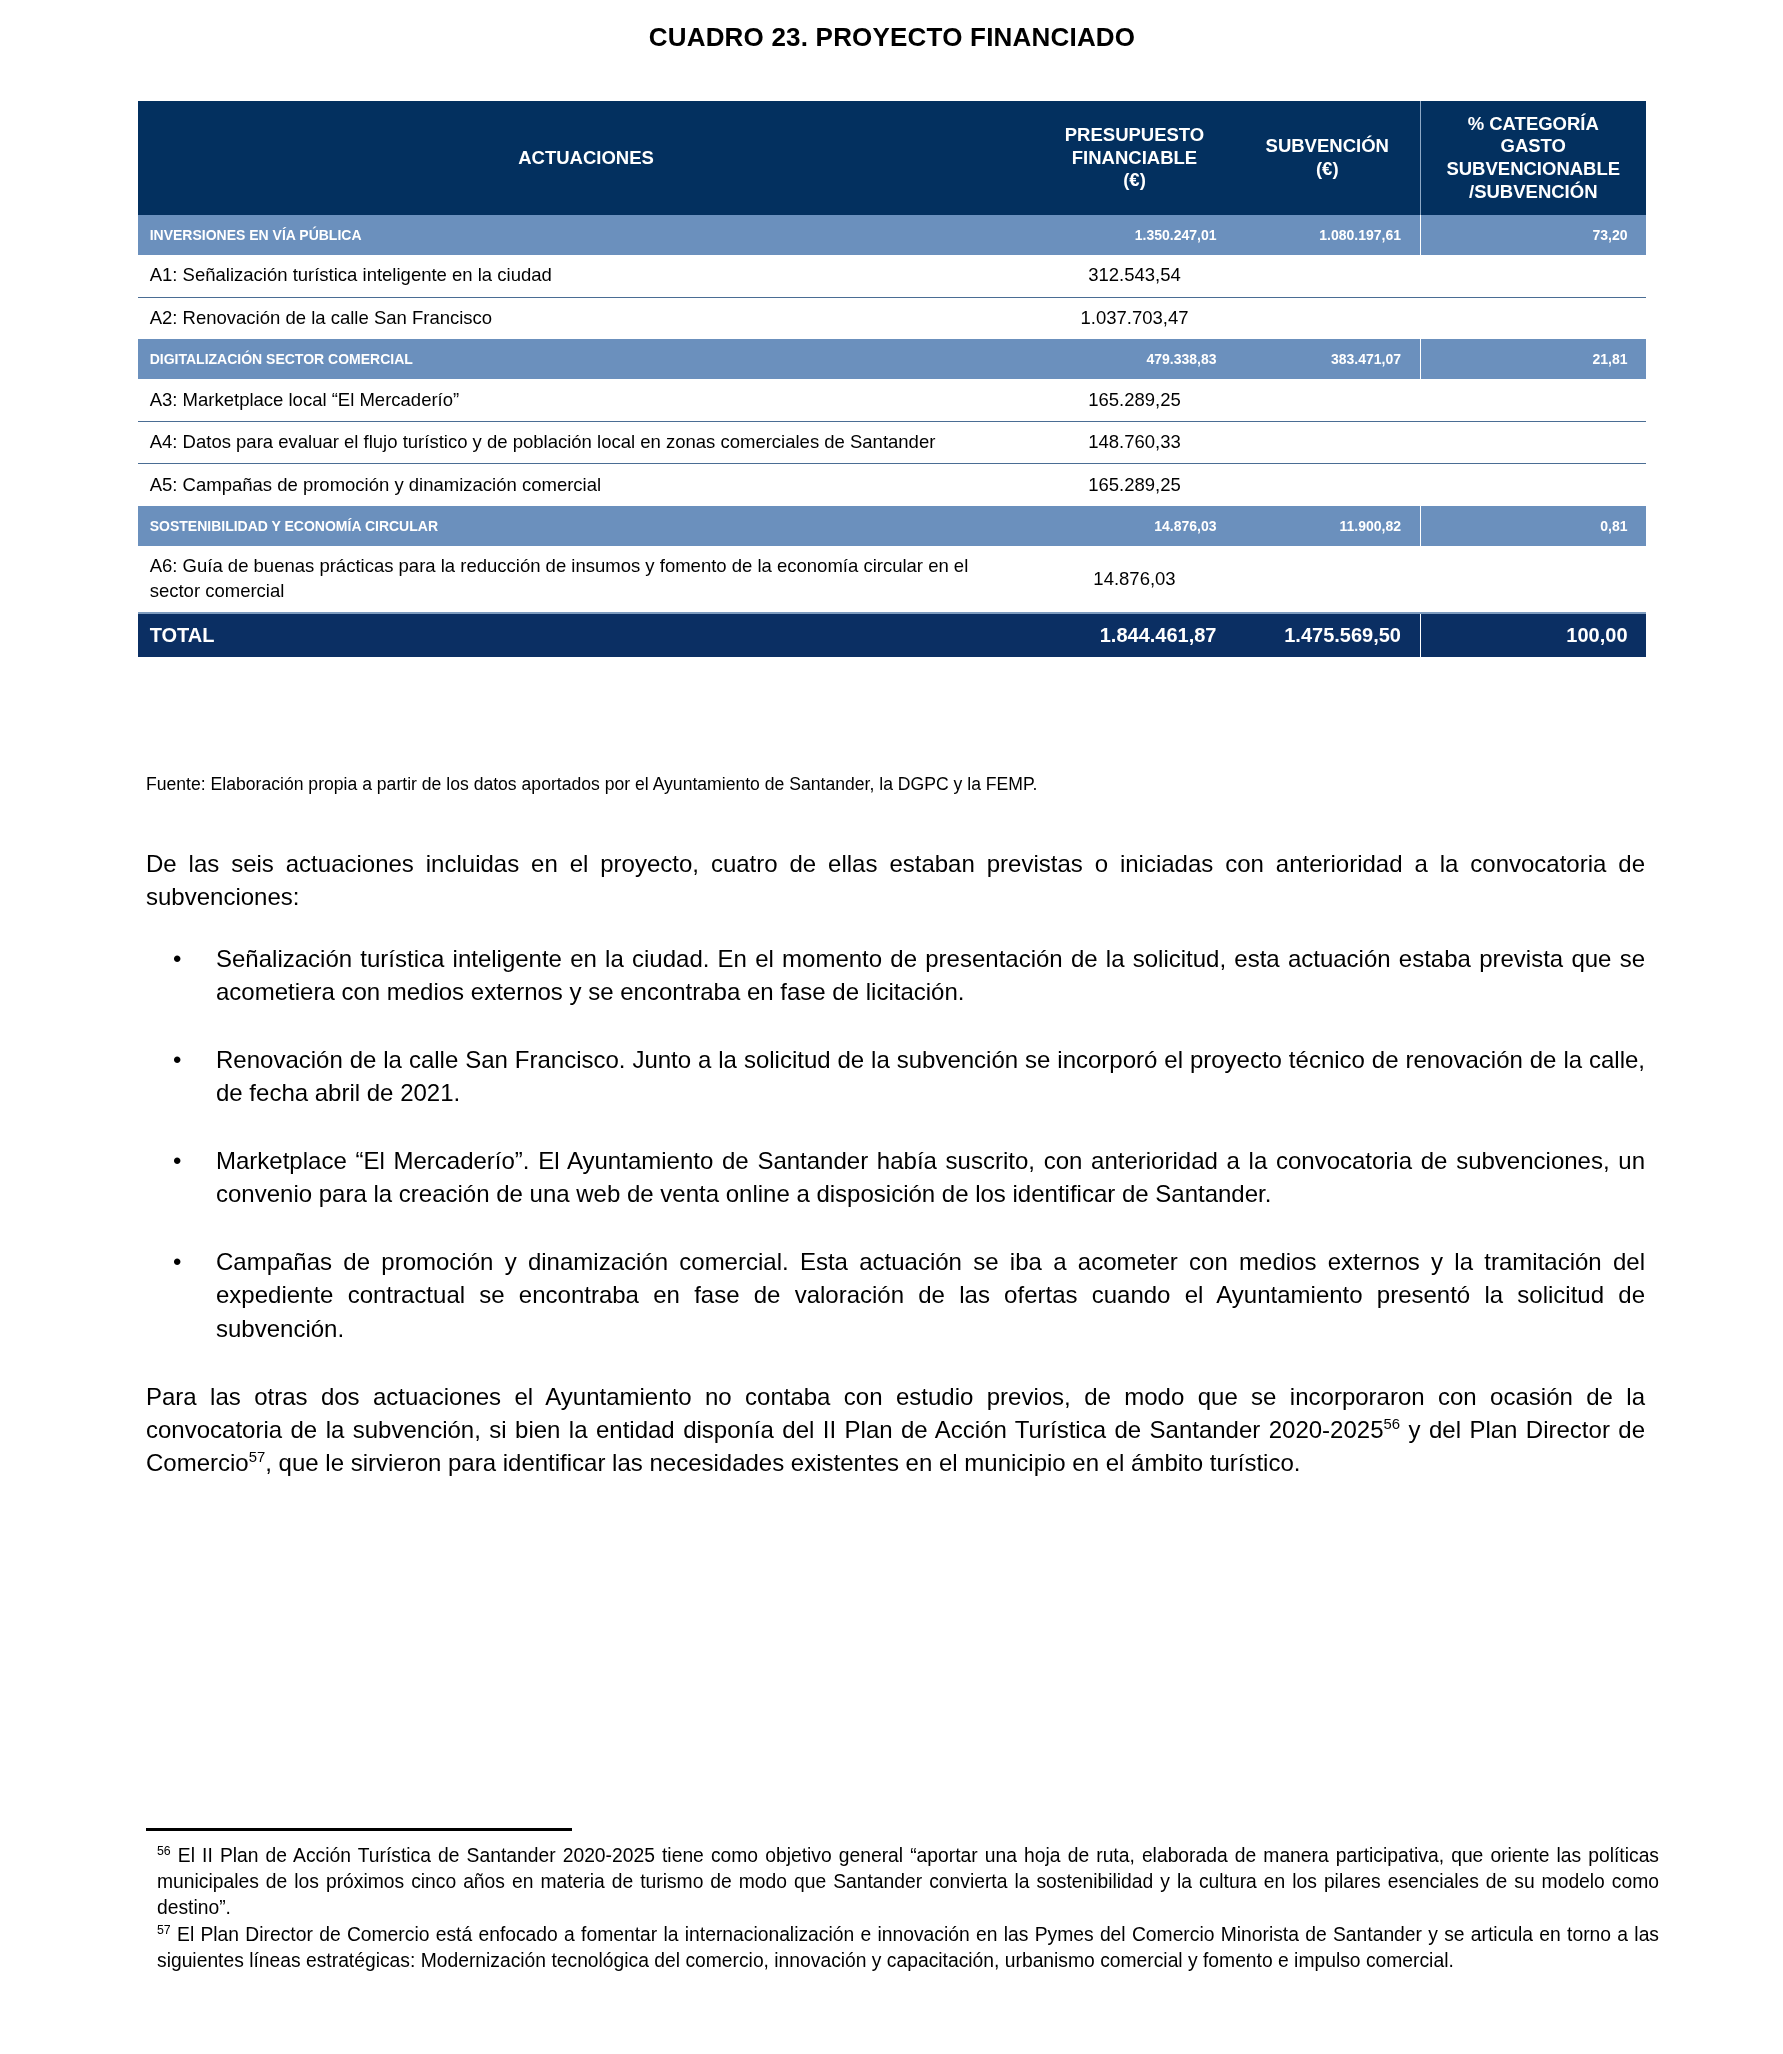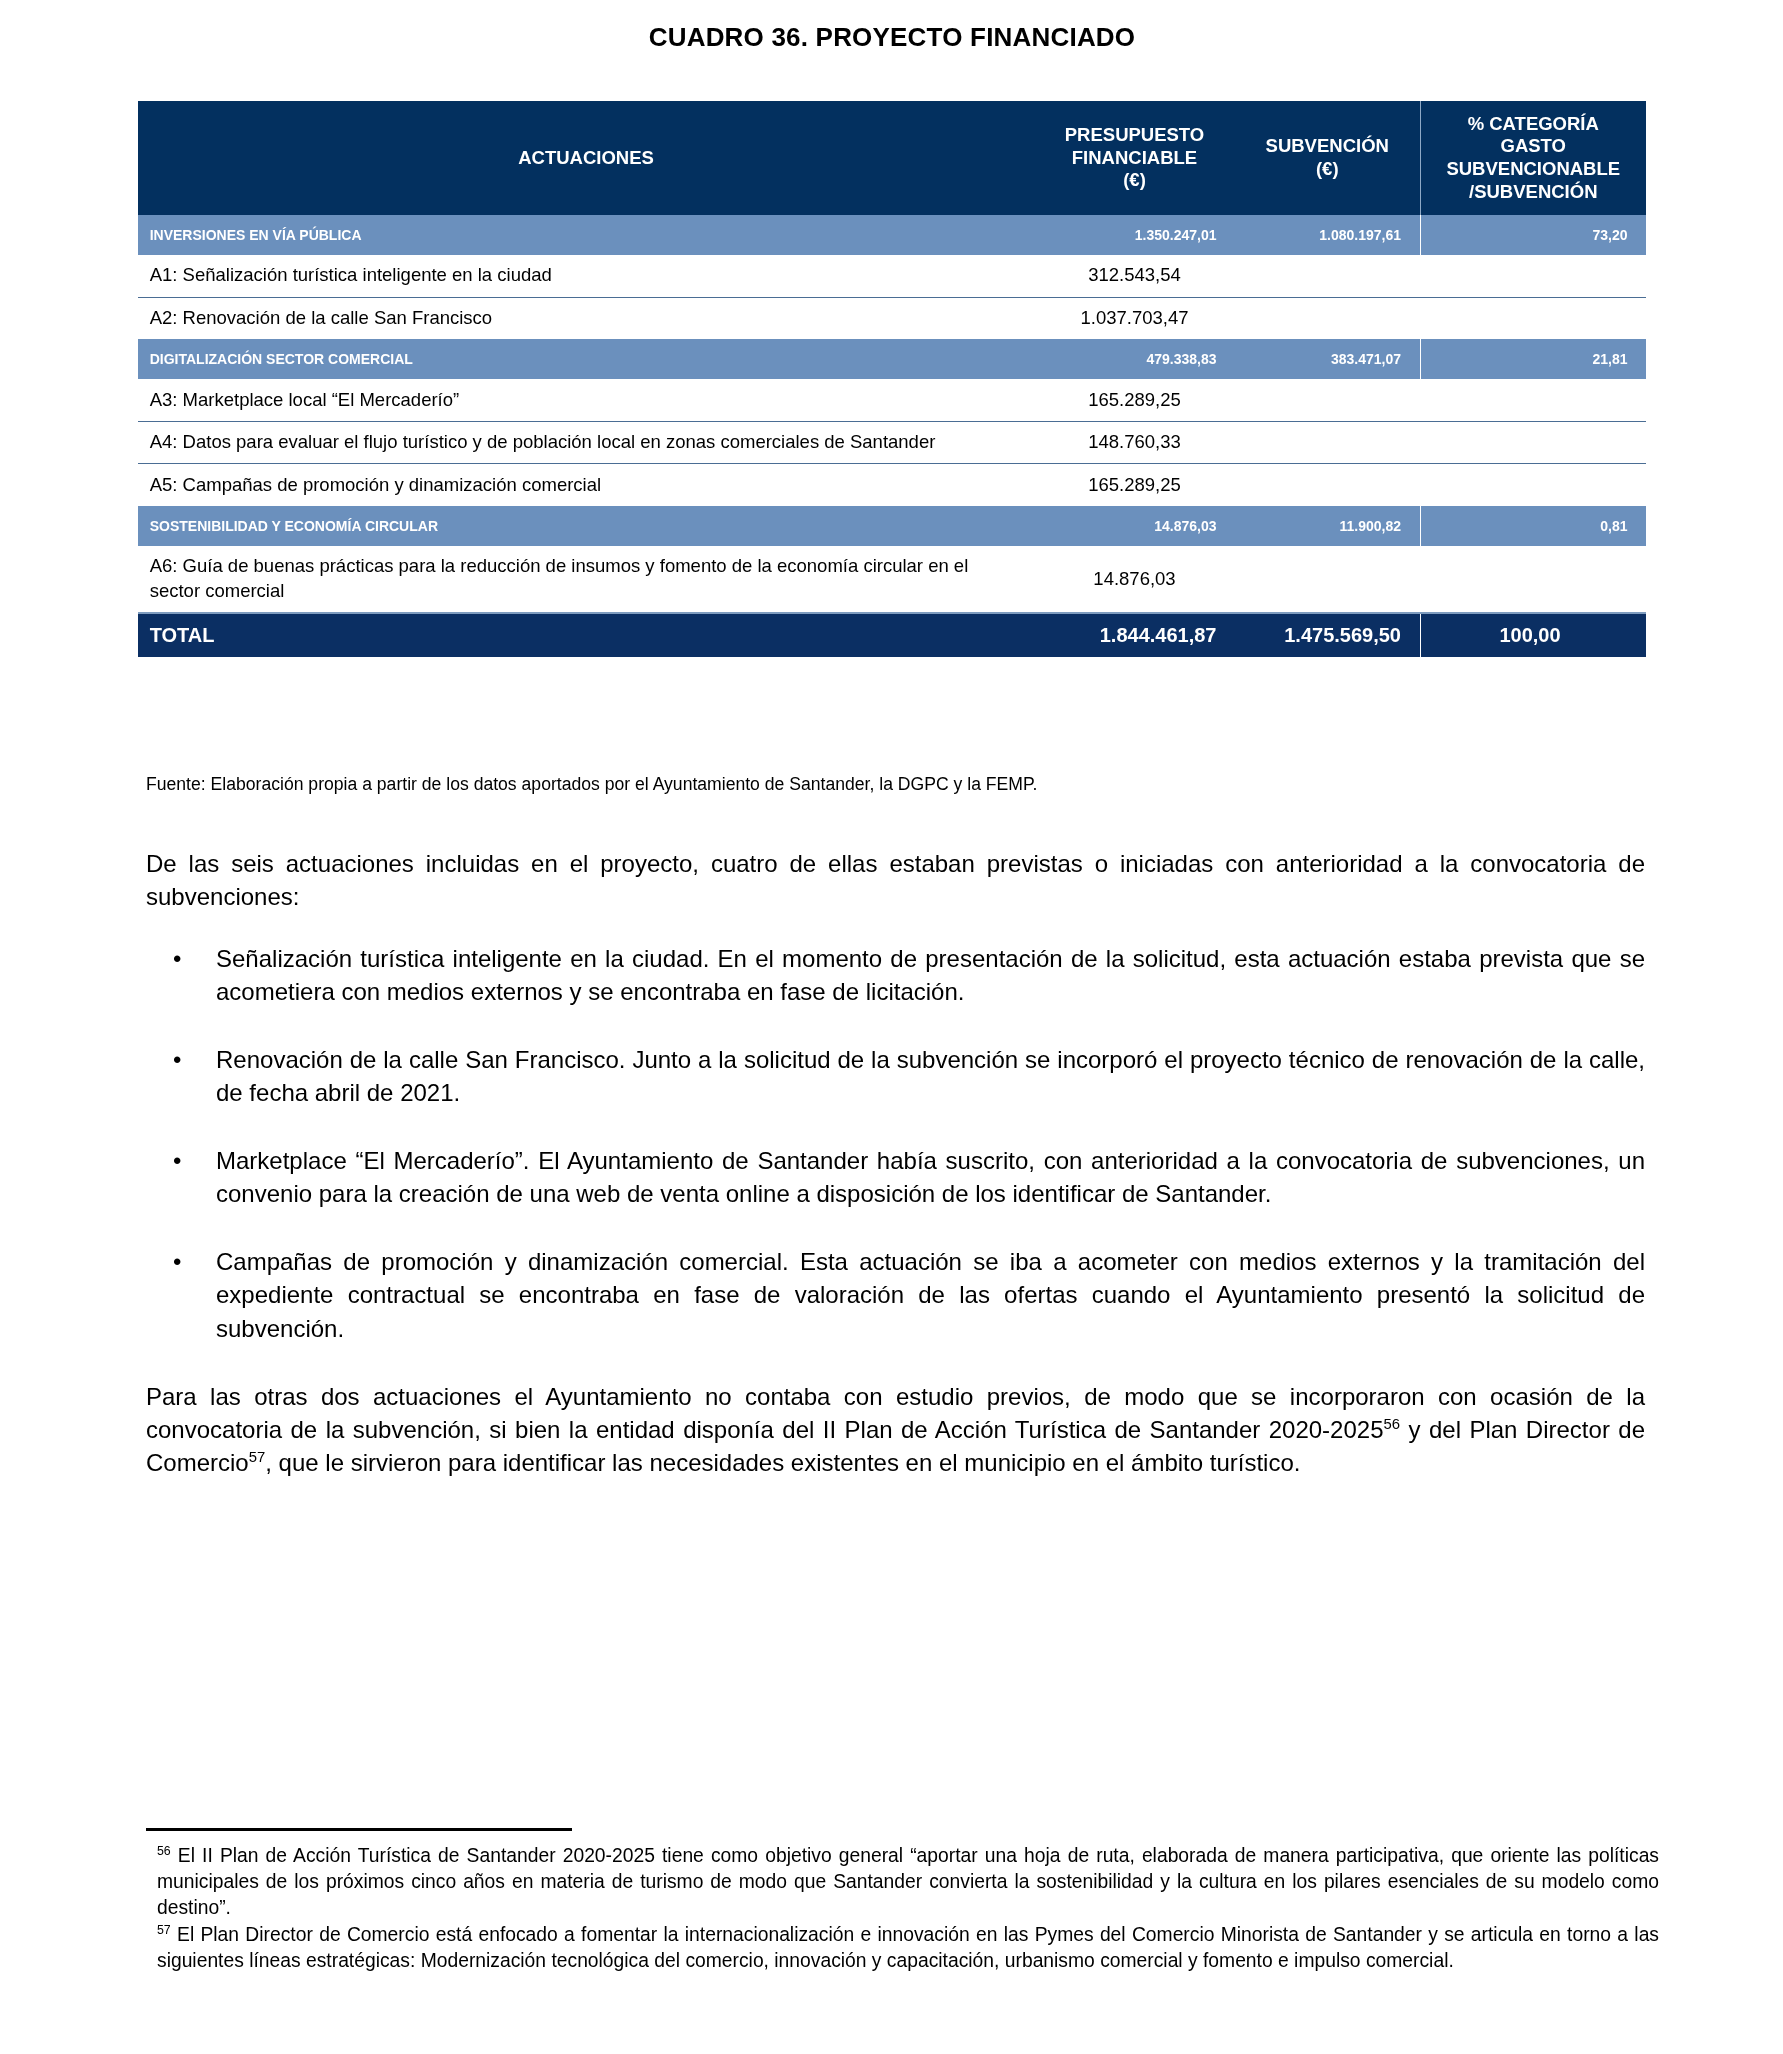--- a/index.html
+++ b/index.html
@@ -105,21 +105,21 @@
     color: #ffffff;
     font-weight: bold;
     font-size: 20px;
     height: 44px;
     padding: 3.4px 11.7px;
     box-sizing: border-box;
     border-top: 2.5px solid #7e9cbf;
     margin-left: 44px;
   }
   tr.total td.num { text-align: right; padding-right: 18.5px; }
-  tr.total td.pct { text-align: center; padding-right: 18.5px; border-left: 1.7px solid #ffffff; padding-left: 12px; }
+  tr.total td.pct { text-align: right; padding-right: 18.5px; border-left: 1.7px solid #ffffff; padding-left: 12px; }
 
   
   .fuente {
     position: absolute;
     left: 146px;
     top: 774px;
     font-size: 17.6px;
     color: #000;
   }
 
@@ -186,21 +186,21 @@
     font-size: 0.64em;
     vertical-align: super;
     line-height: 0;
   }
 </style>
 </head>
 <body>
 
 <div class="page">
 
-  <div class="doc-title">CUADRO 36. PROYECTO FINANCIADO</div>
+  <div class="doc-title">CUADRO 23. PROYECTO FINANCIADO</div>
 
   <table class="cuadro">
     <colgroup>
       <col class="c0">
         <col class="c1">
         <col class="c2">
         <col class="c3">
     </colgroup>
     <thead>
       <tr>

